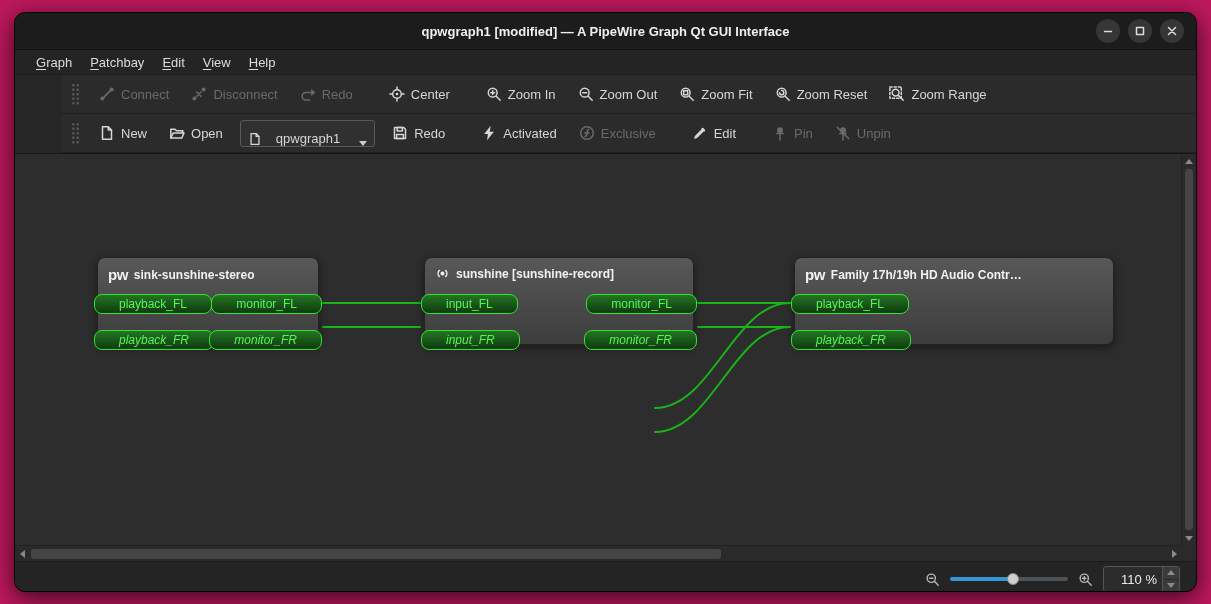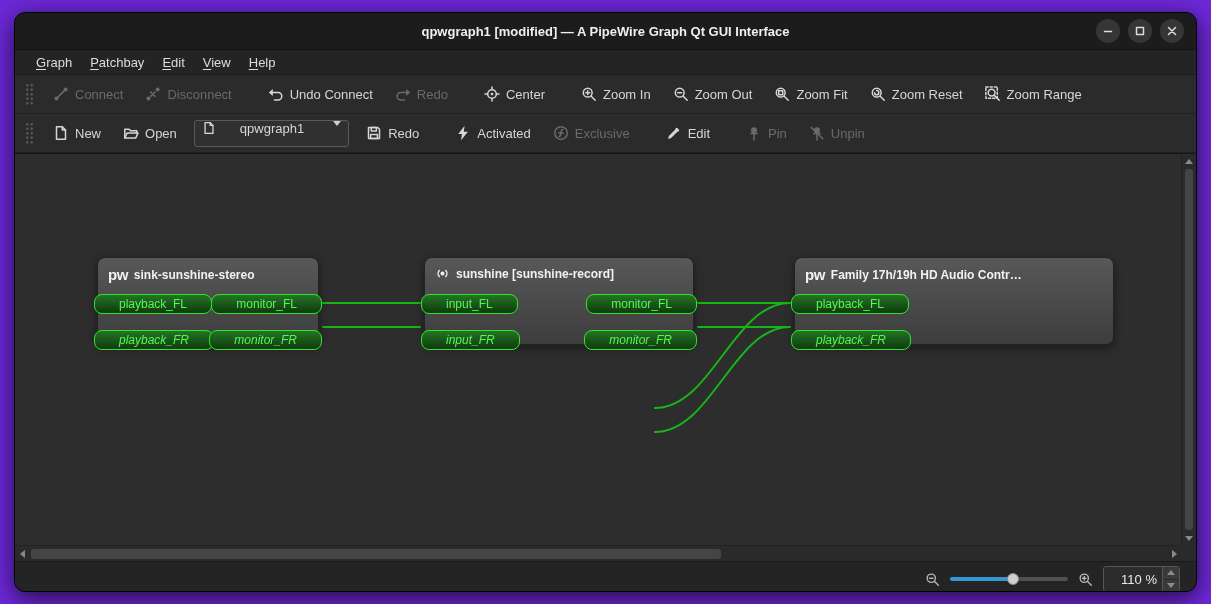--- a/index.html
+++ b/index.html
@@ -1,16 +1,16 @@
 <!DOCTYPE html>
 <html><head>
 <meta charset="utf-8">
 <style>
   html,body{margin:0;padding:0;background:#060606;}
-  .stage{position:relative;width:1211px;height:604px;background:#6d28d9;overflow:hidden;
+  .stage{position:relative;width:1211px;height:604px;background:#be185d;overflow:hidden;
          font-family:"Liberation Sans", sans-serif;}
   .window{position:absolute;left:14px;top:12px;width:1183px;height:580px;background:#262626;
           border-radius:11px;overflow:hidden;box-shadow:0 6px 24px rgba(0,0,0,.7);border:1px solid #000;
           display:flex;flex-direction:column;box-sizing:border-box;}
 
   
   .titlebar{position:relative;height:36px;flex:none;background:#1c1c1c;display:flex;align-items:center;
             justify-content:center;border-bottom:1px solid #121212;}
   .title-text{color:#efefef;font-size:13px;font-weight:bold;}
   .win-controls{position:absolute;right:12px;top:6px;display:flex;gap:8px;}
@@ -18,30 +18,30 @@
            justify-content:center;color:#dcdcdc;}
 
   
   .menubar{height:24px;flex:none;background:#242424;display:flex;align-items:center;padding-left:12px;
            border-bottom:1px solid #1c1c1c;}
   .menu-item{padding:3px 9px;color:#dcdcdc;font-size:13px;border-radius:3px;}
   .accel{text-decoration:underline;text-underline-offset:2px;}
 
   
   .toolbar{height:38px;flex:none;background:#2b2b2b;display:flex;align-items:center;padding-left:6px;
-           border-bottom:1px solid #1f1f1f;gap:4px;}
+           border-bottom:1px solid #1f1f1f;gap:4px;margin-left:46px;}
   .grip{width:9px;height:22px;margin:0 6px 0 4px;flex:none;
         background-image:radial-gradient(#5d5d5d 1px, transparent 1.35px);background-size:4.5px 4.5px;}
   .tbtn{display:inline-flex;align-items:center;gap:6px;padding:5px 9px;border-radius:4px;font-size:13px;
         color:#d6d6d6;white-space:nowrap;}
   .tbtn.disabled{color:#6a6a6a;}
   .gap{margin-left:14px;}
   svg .s{fill:none;stroke:currentColor;stroke-width:1.5;stroke-linecap:round;stroke-linejoin:round;}
   svg .f{fill:currentColor;stroke:none;}
-  .combo{display:inline-flex;align-items:flex-start;gap:24px;height:25px;padding:0 7px;background:#303030;
+  .combo{display:inline-flex;align-items:flex-end;gap:14px;height:25px;padding:0 7px;background:#303030;
          border:1px solid #5a5a5a;border-radius:3px;color:#d6d6d6;font-size:13px;margin:0 4px;}
   .combo-arrow{width:0;height:0;border-left:4px solid transparent;border-right:4px solid transparent;
                border-top:5px solid #cfcfcf;margin-left:5px;}
 
   
   .canvas-wrap{flex:none;height:408px;display:grid;grid-template-columns:1fr 15px;grid-template-rows:1fr 16px;
                background:#2d2d2d;border-top:1px solid #171717;box-sizing:border-box;}
   .canvas{position:relative;overflow:hidden;background:#2d2d2d;}
   .links{position:absolute;left:0;top:0;pointer-events:none;}
   .links path{pointer-events:stroke;}
@@ -138,27 +138,20 @@
 
     <div class="tbtn disabled">
       <svg width="16" height="16" viewBox="0 0 16 16">
             <circle class="f" cx="3.4" cy="12.6" r="2"></circle>
             <circle class="f" cx="12.6" cy="3.4" r="2"></circle>
             <path class="s" d="M5.6 6 L10 10.4 M10 6 L5.6 10.4"></path>
           </svg>
       <span>Disconnect</span>
     </div>
 
-    <div class="tbtn gap">
-      <svg width="16" height="16" viewBox="0 0 16 16">
-            <path class="s" d="M4 6.5 H10 a3.8 3.8 0 0 1 0 7.6 H6.5"></path>
-            <polygon class="f" points="0.8,6.5 4.8,3.1 4.8,9.9"></polygon>
-          </svg>
-      <span>Undo Connect</span>
-    </div>
 
     <div class="tbtn disabled">
       <svg width="16" height="16" viewBox="0 0 16 16">
             <path class="s" d="M12 6.5 H6 a3.8 3.8 0 0 0 0 7.6 H9.5"></path>
             <polygon class="f" points="15.2,6.5 11.2,3.1 11.2,9.9"></polygon>
           </svg>
       <span>Redo</span>
     </div>
 
     <div class="tbtn gap">

